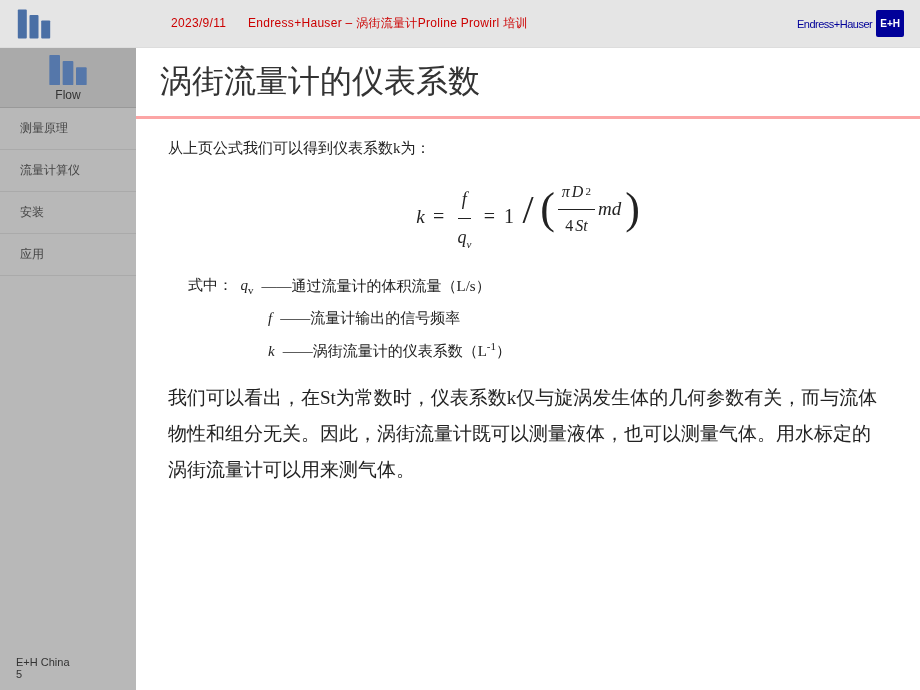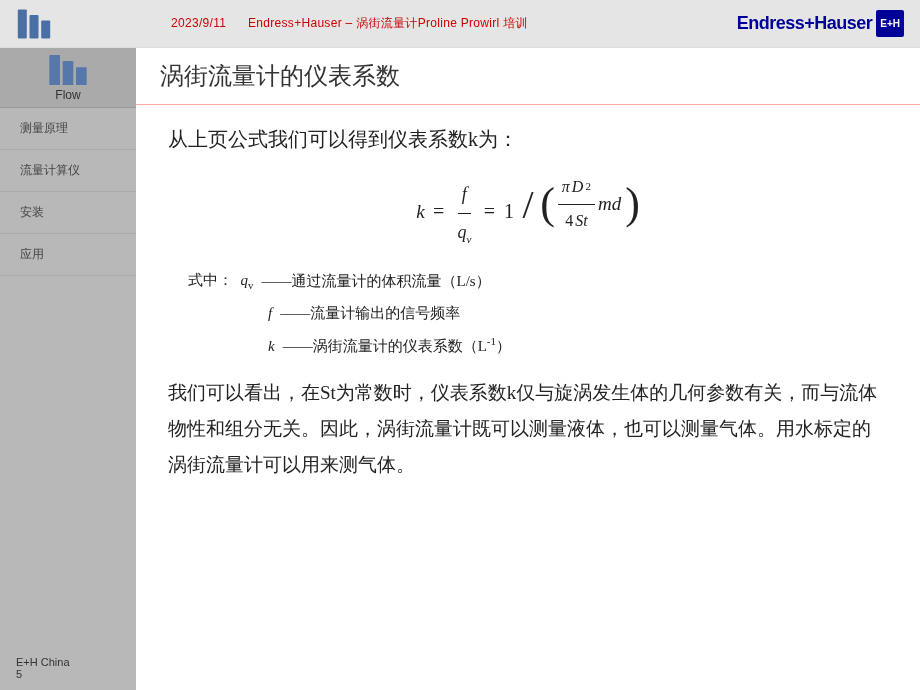--- a/index.html
+++ b/index.html
@@ -46,24 +46,24 @@
       letter-spacing: 0.3px;
     }
 
     .eh-logo {
       display: flex;
       align-items: center;
       gap: 4px;
     }
 
     .eh-logo-text {
-      font-size: 18px;
+      font-size: 11px;
       color: #009;
       font-family: Arial, sans-serif;
-      font-weight: bold;
+      font-weight: normal;
       letter-spacing: -0.5px;
     }
 
     .eh-badge {
       background: #009;
       color: #fff;
       font-size: 10px;
       font-weight: bold;
       padding: 8px 4px;
       border-radius: 2px;
@@ -130,38 +130,38 @@
 
     
     .content-area {
       flex: 1;
       padding: 0;
       overflow-y: auto;
       background: #fff;
     }
 
     .content-title {
-      font-size: 24px;
+      font-size: 32px;
       font-family: 'SimHei', 'Microsoft YaHei', sans-serif;
       color: #333;
       padding: 12px 24px 12px 24px;
-      border-bottom: 1px solid #fca5a5;
+      border-bottom: 3px solid #fca5a5;
       font-weight: normal;
     }
 
     .content-body {
       padding: 16px 32px 16px 32px;
       font-size: 15px;
       line-height: 1.8;
       color: #222;
     }
 
     .intro-text {
       margin-bottom: 12px;
-      font-size: 20px;
+      font-size: 15px;
     }
 
     
     .formula-area {
       text-align: center;
       margin: 12px 0 16px 0;
       font-size: 18px;
     }
 
     .fraction {

